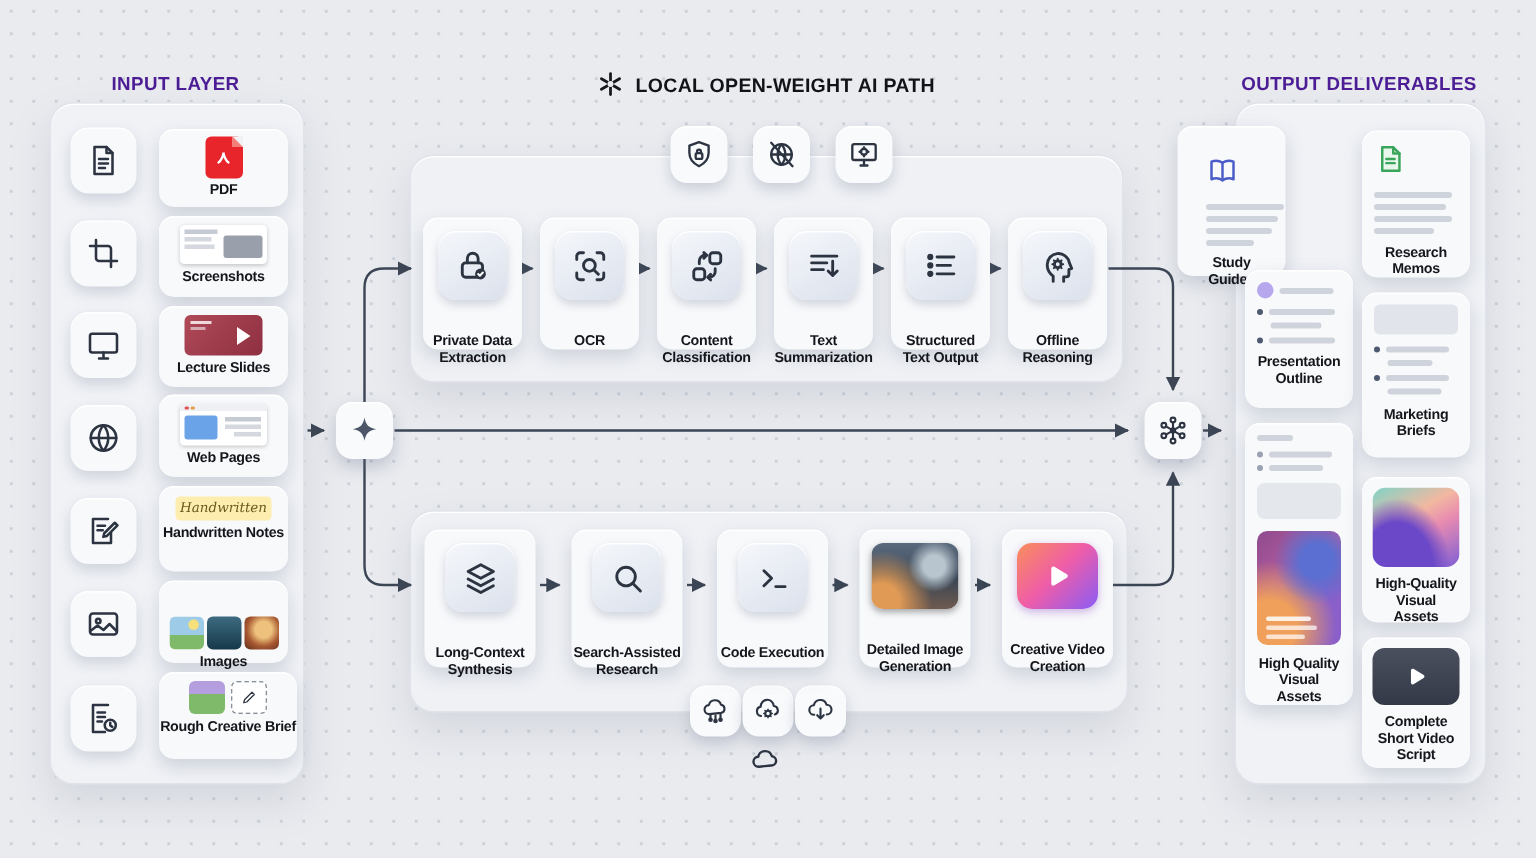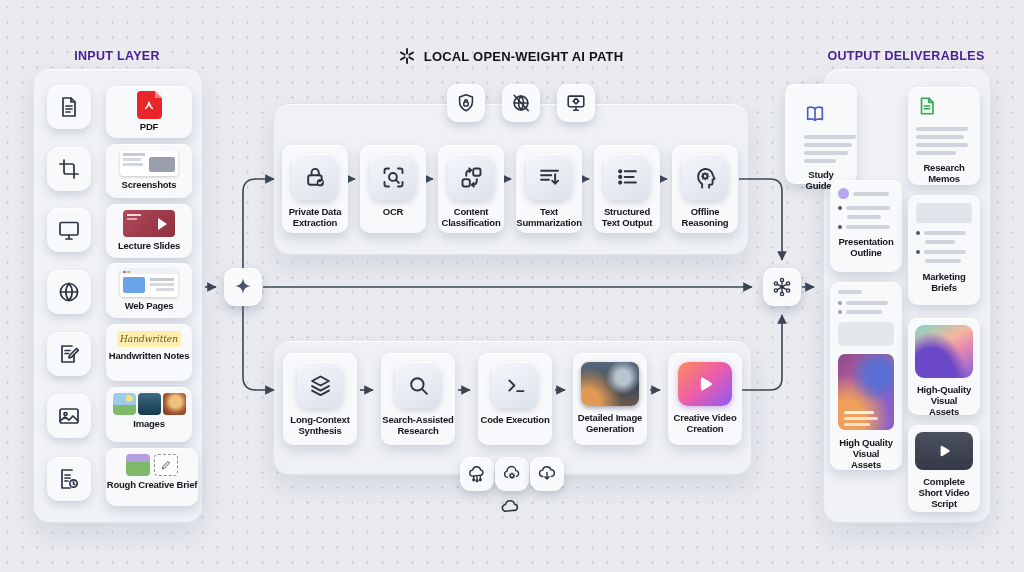--- a/index.html
+++ b/index.html
@@ -8,21 +8,21 @@
     font-family:"Liberation Sans",sans-serif;
     background-color:#e9ebef;
     background-image:radial-gradient(#ccd1d9 1px, transparent 1.3px);
     background-size:15px 15px;
   }
   .hdr{position:absolute;font-weight:700;font-size:12.5px;color:#4c1d95;letter-spacing:.3px;text-align:center;}
   .panel{position:absolute;background:#f0f2f6;border:1px solid #e0e3ea;border-radius:16px;
     box-shadow:0 12px 26px rgba(120,130,150,.18), inset 0 1px 0 #ffffff;}
   .card{position:absolute;background:#f8f9fb;border-radius:10px;
     box-shadow:0 5px 12px rgba(105,115,140,.25), inset 0 1px 0 #fff;box-sizing:border-box;}
-  .node{display:flex;flex-direction:column;align-items:center;padding-top:9px;gap:6px;}
+  .node{display:flex;flex-direction:column;align-items:center;padding-top:9px;gap:22px;}
   .tile{background:linear-gradient(150deg,#f5f7fb,#dbe1ec);border-radius:12px;
     box-shadow:0 3px 6px rgba(115,125,150,.28), inset 0 1px 0 rgba(255,255,255,.95);
     display:flex;align-items:center;justify-content:center;flex:none;}
   .sq{position:absolute;left:47px;width:44px;height:44px;background:#f8f9fb;border-radius:12px;
     box-shadow:0 4px 9px rgba(105,115,140,.25), inset 0 1px 0 #fff;
     display:flex;align-items:center;justify-content:center;}
   .badge{position:absolute;background:#f9fafc;border-radius:11px;
     box-shadow:0 4px 9px rgba(105,115,140,.28), inset 0 1px 0 #fff;
     display:flex;align-items:center;justify-content:center;}
   .joint{position:absolute;width:38px;height:38px;background:#f9fafc;border-radius:11px;
@@ -187,21 +187,21 @@
   <div class="clabel">Web Pages</div>
 </div>
 
 <div class="card node lift" style="left:106px;top:324px;width:86px;height:57px;padding-top:7px;gap:4px;">
   <div style="width:64px;height:16px;background:#fdeeb0;border-radius:3px;display:flex;align-items:center;justify-content:center;">
     <span style="font-family:'DejaVu Serif',serif;font-style:italic;font-size:9px;color:#6b5a1e;">Handwritten</span>
   </div>
   <div class="clabel">Handwritten Notes</div>
 </div>
 
-<div class="card node lift" style="left:106px;top:387px;width:86px;height:55px;padding-top:6px;gap:4px;">
+<div class="card node lift" style="left:106px;top:387px;width:86px;height:55px;padding-top:24px;gap:4px;">
   <div class="row" style="gap:2px;">
     <div style="width:23px;height:22px;border-radius:4px;background:radial-gradient(circle at 70% 25%, #f5e07a 0 3px, transparent 4px),linear-gradient(180deg,#9ecbe8 55%,#7fb96a 55%);"></div>
     <div style="width:23px;height:22px;border-radius:4px;background:linear-gradient(180deg,#3d6b80 0%,#16394a 100%);"></div>
     <div style="width:23px;height:22px;border-radius:4px;background:radial-gradient(circle at 55% 40%, #eec27c 0 30%, #a85a32 60%, #5f2d1c 100%);"></div>
   </div>
   <div class="clabel">Images</div>
 </div>
 
 <div class="card node lift" style="left:106px;top:448px;width:92px;height:58px;padding-top:6px;gap:4px;">
   <div class="row" style="gap:4px;">

